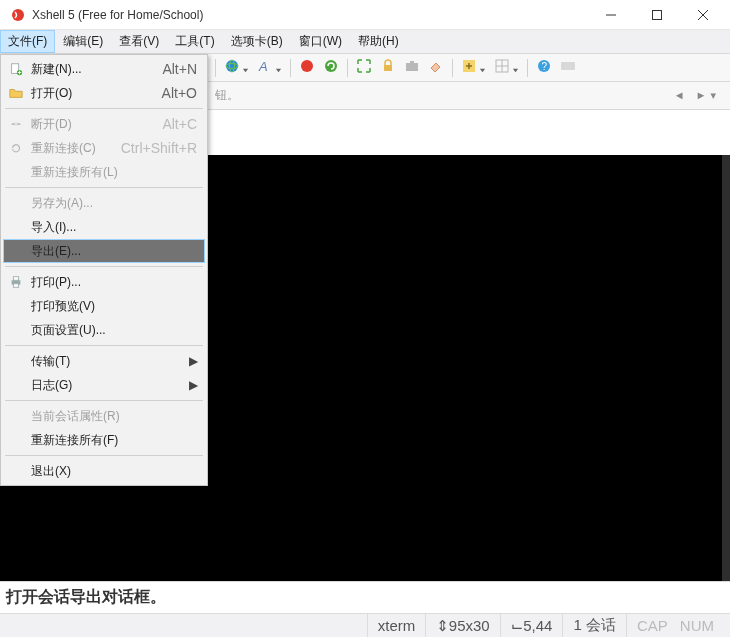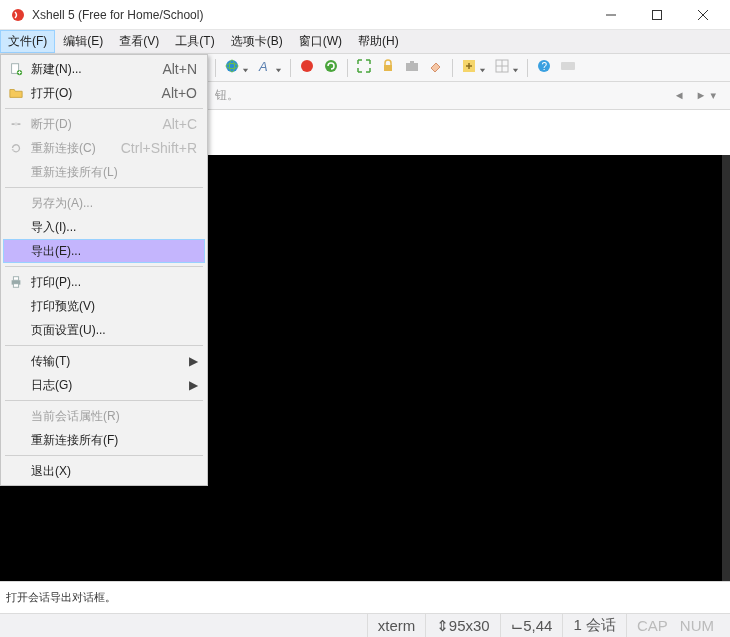--- a/index.html
+++ b/index.html
@@ -18,36 +18,36 @@
   .tb-ico { width: 16px; height: 16px; display: inline-block; }
   .tb-dd { width: 7px; height: 7px; margin-left: 2px; }
   .tb-sep { width: 1px; height: 18px; background: #d0d0d0; }
 
   .addrbar { height: 28px; background: #f7f7f8; border-bottom: 1px solid #d9d9d9; display: flex; align-items: center; padding-left: 215px; padding-right: 10px; }
   .addrbar .txt { color: #999; font-size: 12px; flex: 1; }
   .nav-arrows { color: #888; font-size: 11px; letter-spacing: 4px; }
 
   .dropdown { position: absolute; left: 0; top: 54px; width: 208px; background: #f2f2f2; border: 1px solid #c6c6c6; box-shadow: 2px 2px 4px rgba(0,0,0,0.25); z-index: 10; padding: 2px; }
   .dd-row { height: 24px; display: flex; align-items: center; padding: 0 8px 0 4px; color: #222; font-size: 12px; }
-  .dd-row.hl { background: #c4b5fd; border: 1px solid #99d1ff; padding: 0 7px 0 3px; }
+  .dd-row.hl { background: #737373; border: 1px solid #99d1ff; padding: 0 7px 0 3px; }
   .dd-row.dis { color: #a0a0a0; }
   .dd-ico { width: 18px; height: 16px; display: flex; align-items: center; justify-content: center; margin-right: 6px; }
   .dd-label { flex: 1; white-space: nowrap; }
   .dd-accel { color: #666; font-size: 14px; }
   .dd-row.dis .dd-accel { color: #bbb; }
   .dd-sub { width: 8px; text-align: right; color: #444; }
   .dd-sep { height: 1px; background: #d0d0d0; margin: 3px 2px; }
 
   .terminal { position: absolute; top: 155px; left: 0; right: 0; bottom: 56px; background: #000; color: #ddd; font-family: Consolas, "Courier New", monospace; font-size: 13px; line-height: 18px; padding: 6px 6px 6px 8px; white-space: pre; }
   .term-left-gutter { position: absolute; left: 0; top: 110px; width: 8px; height: 45px; background: #444; }
   .terminal .green { color: #3ef13e; }
   .terminal .cursor { display: inline-block; width: 8px; height: 14px; border: 1px solid #3ef13e; vertical-align: -2px; }
 
   .belowterm { position: absolute; left: 0; right: 0; bottom: 24px; height: 32px; background: #fff; border-top: 1px solid #d9d9d9; display: flex; align-items: center; padding: 0 6px; }
-  .belowterm .txt { color: #333; font-size: 11px; }
+  .belowterm .txt { color: #333; font-size: 16px; font-weight: bold; }
 
   .statusbar { position: absolute; left: 0; right: 0; bottom: 0; height: 24px; background: #f1f1f3; border-top: 1px solid #dcdcdc; display: flex; align-items: center; font-size: 15px; color: #555; padding: 0 6px; }
   .statusbar .spacer { flex: 1; }
   .statusbar .cell { padding: 0 10px; border-left: 1px solid #dcdcdc; height: 100%; display: flex; align-items: center; }
   .statusbar .dim { color: #bbb; }
 
   .scrollbar { position: absolute; right: 0; top: 155px; bottom: 56px; width: 8px; background: #2e2e2e; }
 </style>
 </head>
 <body>

